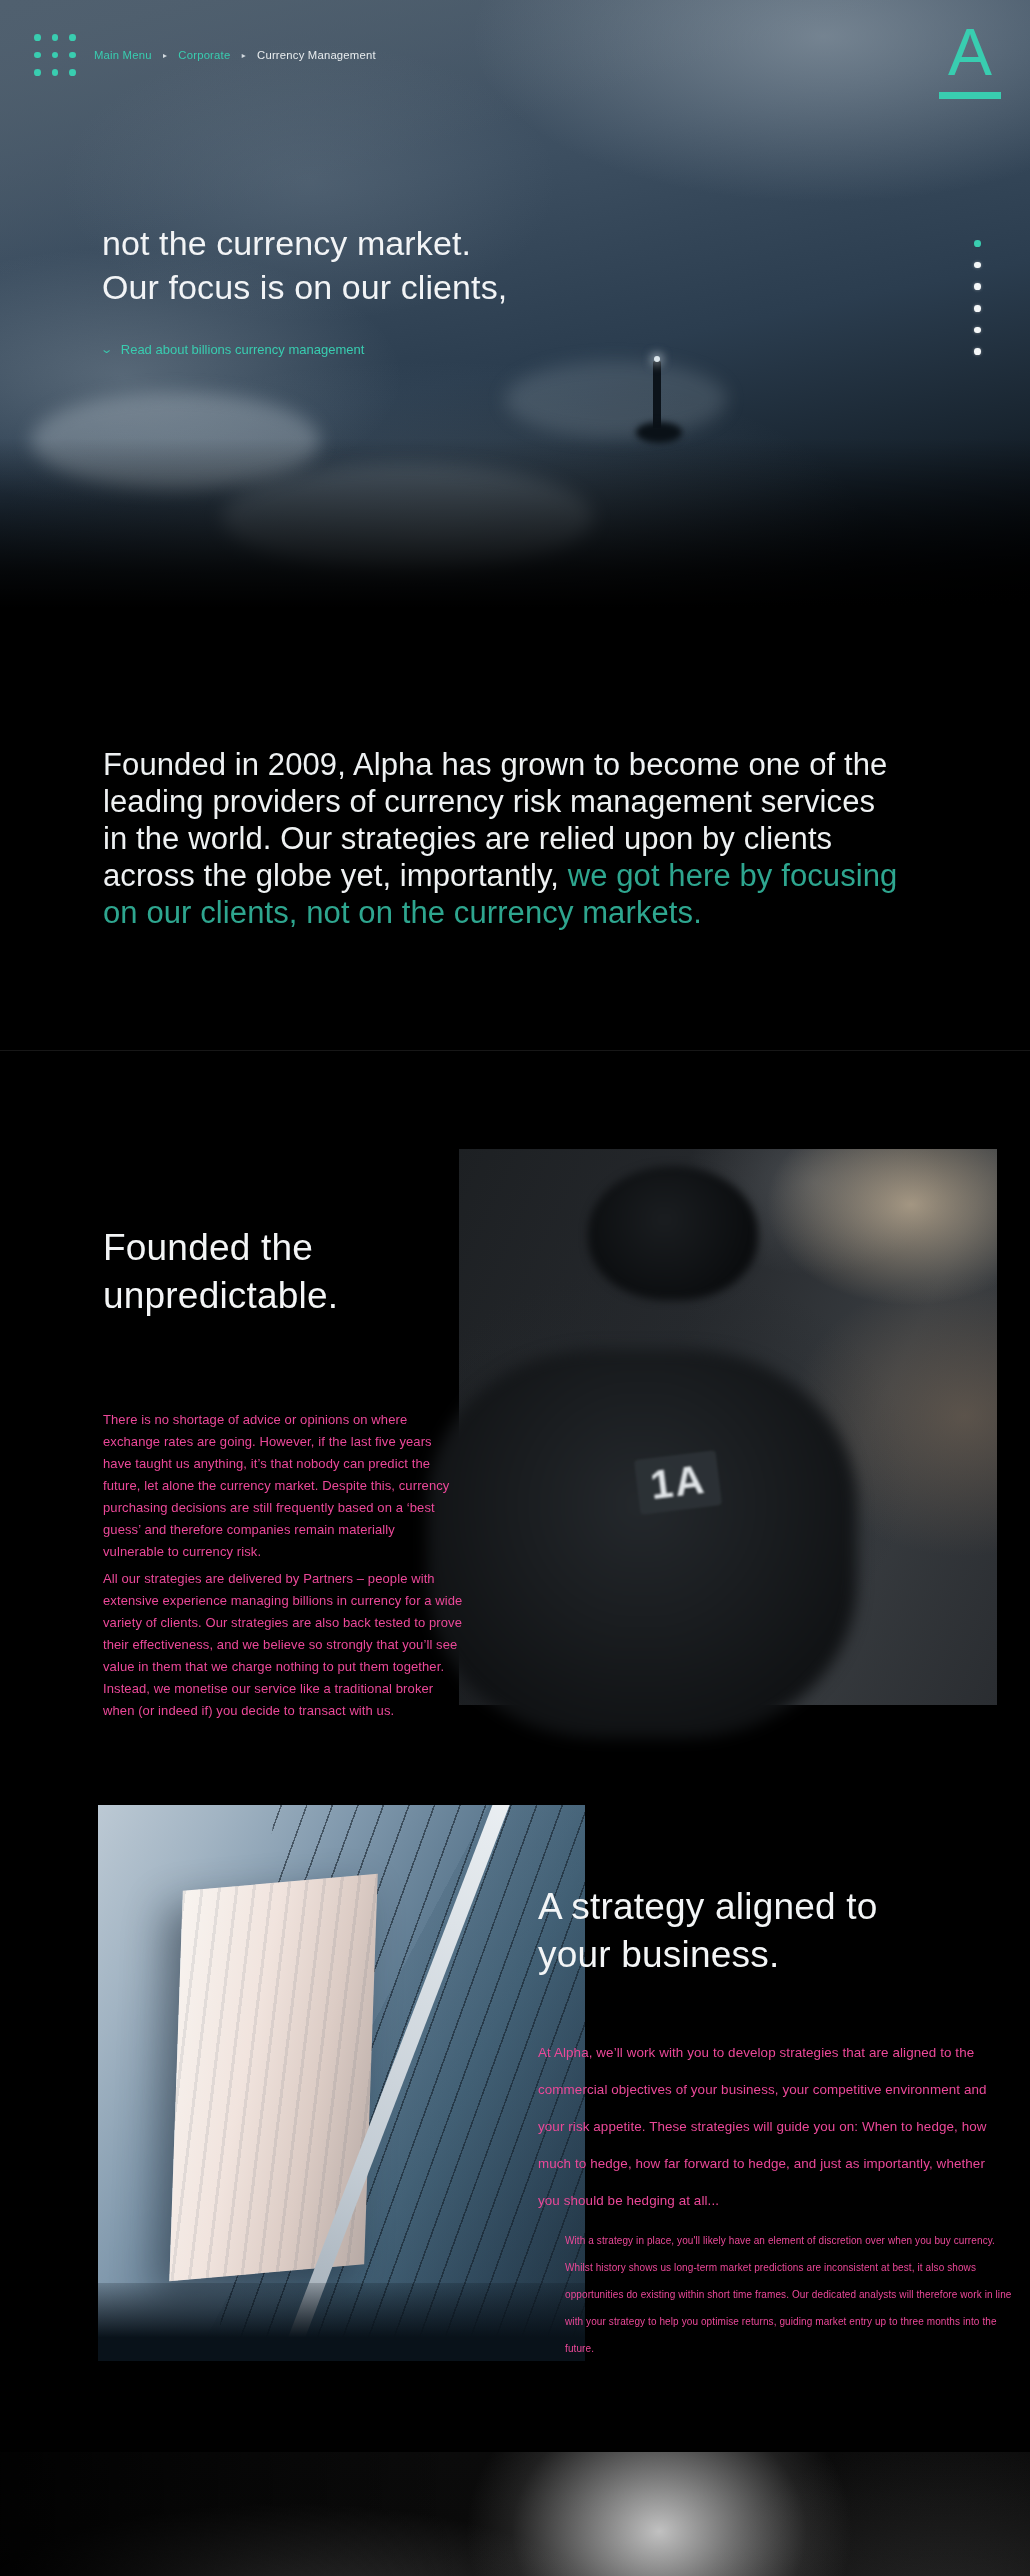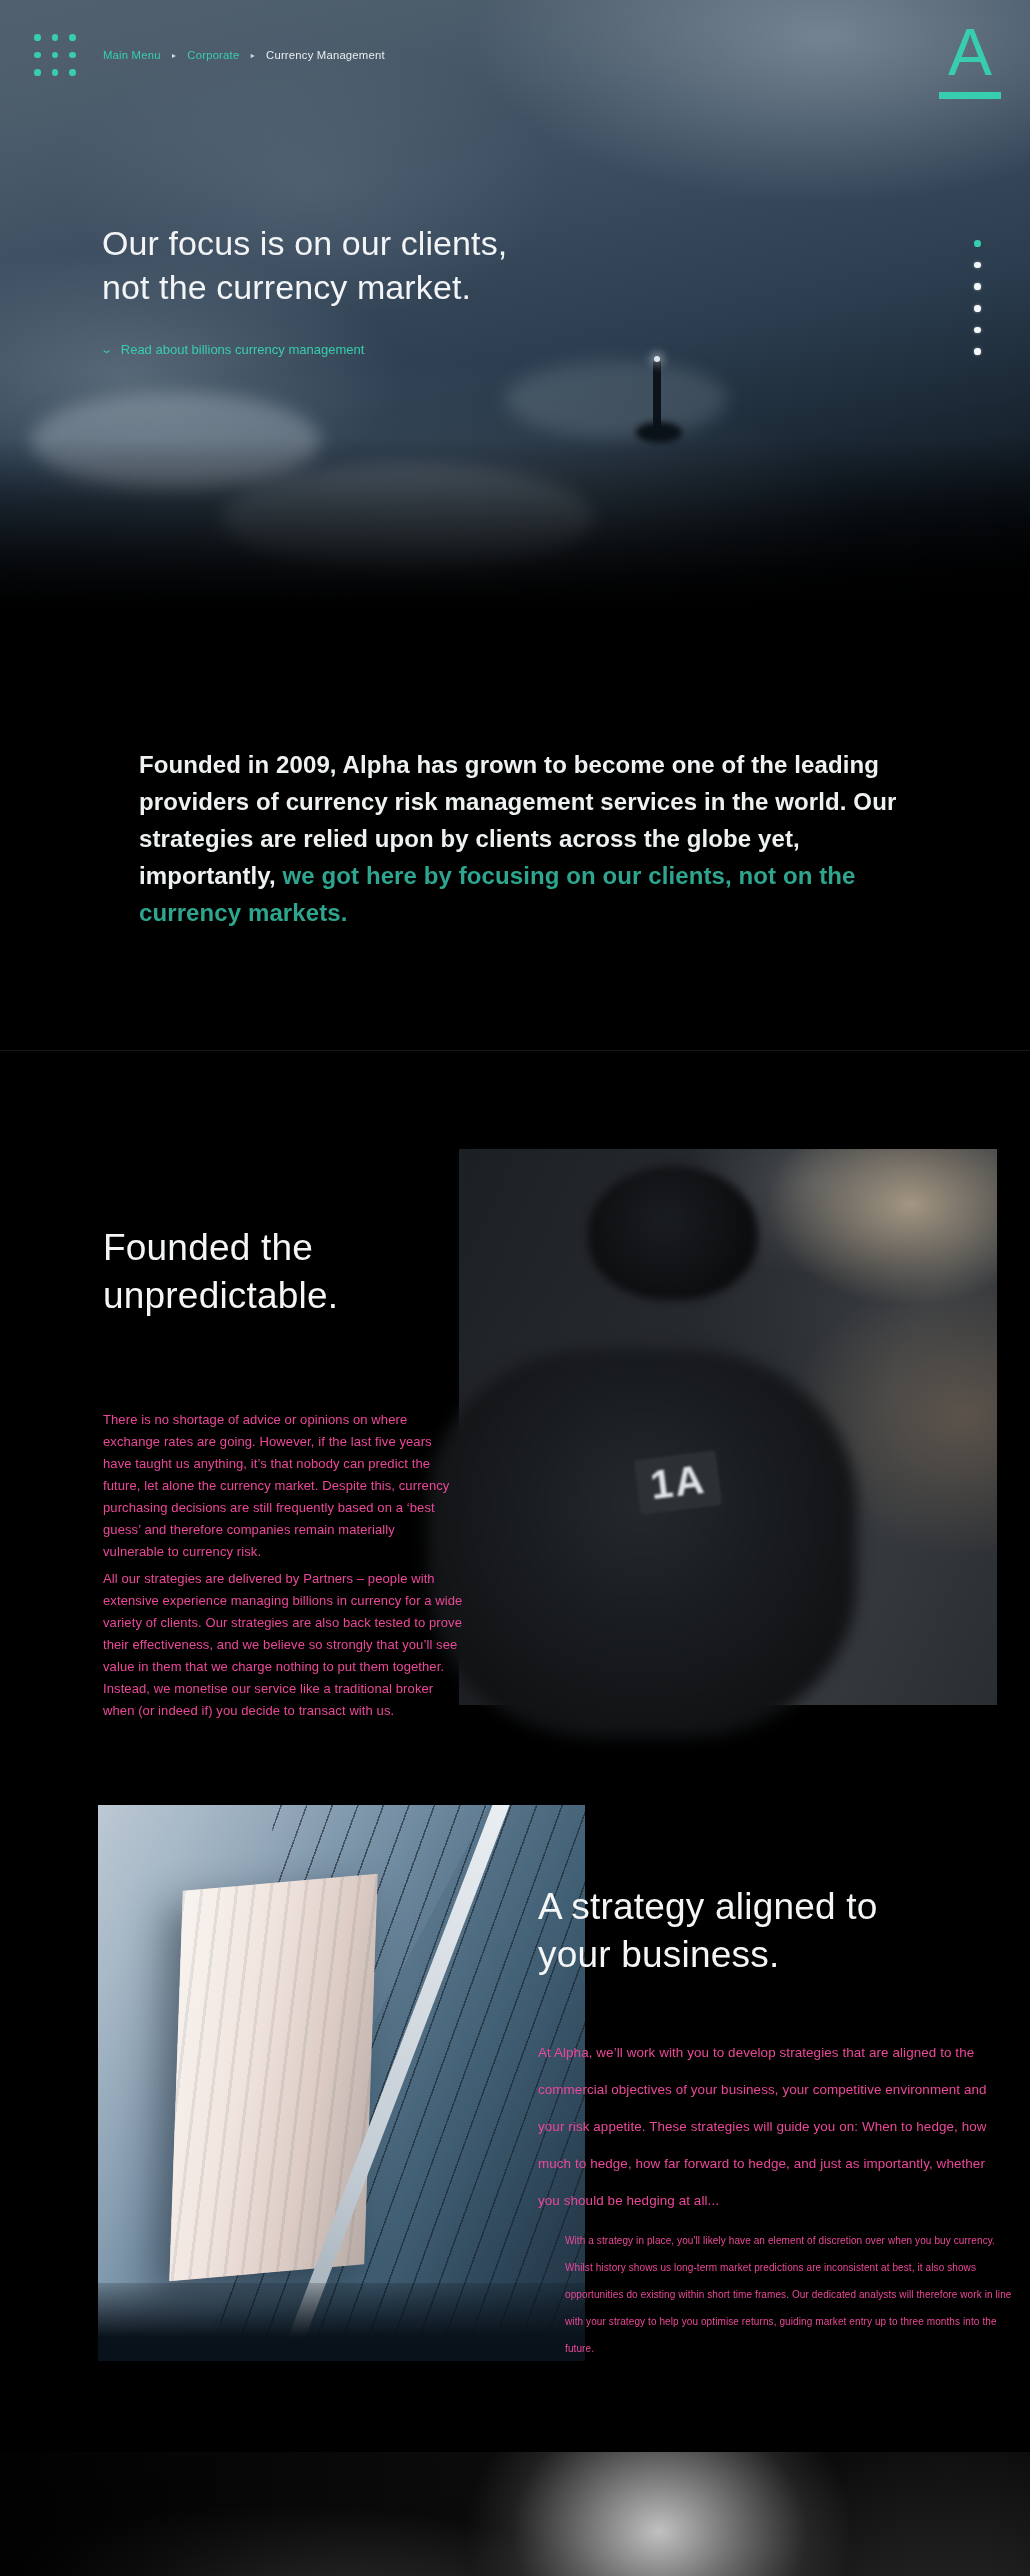--- a/index.html
+++ b/index.html
@@ -29,21 +29,21 @@
   .lighthouse::before { content:""; position:absolute; left:1px; top:-5.2px; width:6.2px; height:6.2px;
       border-radius:50%; background:#dce6ec; box-shadow:0 0 9.3px 3.1px rgba(220,230,236,.55); }
   .lighthouse::after { content:""; position:absolute; left:-17.5px; top:61px; width:46px; height:20.6px;
       border-radius:50%; background:#0a1117; filter:blur(3.1px); }
 
   .menu-dots { position:absolute; left:29px; top:29px; width:60px; height:60px;
       display:grid; grid-template-columns:repeat(3,6.7px); grid-template-rows:repeat(3,6.7px);
       gap:10.8px; padding:5.2px; cursor:pointer; z-index:5; }
   .menu-dots i { width:6.7px; height:6.7px; border-radius:50%; background:var(--accent); display:block; }
 
-  .breadcrumb { position:absolute; left:103px; top:49px; font-size:11.3px; letter-spacing:0.2px;
+  .breadcrumb { position:absolute; left:94px; top:49px; font-size:11.3px; letter-spacing:0.2px;
       display:flex; align-items:center; gap:11.3px; z-index:5; }
   .breadcrumb .crumb { color:var(--accent); cursor:pointer; }
   .breadcrumb .crumb.current { color:#e9edef; cursor:default; }
   .breadcrumb .sep { color:rgba(235,240,243,.85); font-size:7.7px; }
 
   .logo-a { position:absolute; left:939px; top:18.5px; width:62px; text-align:center;
       color:var(--accent); font-size:66px; font-weight:300; line-height:1; z-index:5; cursor:pointer; }
   .logo-a .bar { display:block; margin-top:7.2px; height:7.7px; background:var(--accent); }
 
   .hero-title { position:absolute; left:102px; top:221px; font-size:34px; font-weight:300;
@@ -54,21 +54,21 @@
 
   .page-dots { position:absolute; left:974px; top:240px; display:flex; flex-direction:column;
       gap:15px; z-index:5; }
   .page-dots i { width:6.7px; height:6.7px; border-radius:50%; background:#f4f7f8; cursor:pointer;
       box-shadow:0 0 3.1px rgba(255,255,255,.4); }
   .page-dots i.active { background:var(--accent); box-shadow:none; }
 
   
   .intro { height:443px; background:#000; border-bottom:0.5px solid #171717; }
   .intro p { position:absolute; left:103px; top:138px; width:804px;
-      font-size:24px; line-height:37px; font-weight:700; color:#eef1f2; letter-spacing:0.1px;margin-left:36px; }
+      font-size:31px; line-height:37px; font-weight:400; color:#eef1f2; letter-spacing:0.1px; }
   .intro p .teal { color:var(--accent-dim); }
 
   
   .managing { height:721px; background:#000; }
   .photo-officer { position:absolute; left:459px; top:98px; width:538px; height:556px;
       background:
         radial-gradient(222px 155px at 84% 10%, rgba(199,180,152,.75), transparent 65%),
         radial-gradient(268px 216px at 94% 48%, rgba(124,106,88,.55), transparent 65%),
         radial-gradient(216px 155px at 66% 6%, rgba(96,100,104,.55), transparent 60%),
         radial-gradient(361px 289px at 36% 58%, rgba(36,40,44,.95), transparent 72%),
@@ -158,22 +158,22 @@
       <span class="sep">▸</span>
       <span class="crumb current">Currency Management</span>
     </nav>
 
     <div class="logo-a">
       <span>A</span>
       <span class="bar"></span>
     </div>
 
     <h1 class="hero-title">
+      <div>not the currency market.</div>
       <div>Our focus is on our clients,</div>
-      <div>not the currency market.</div>
     </h1>
 
     <div class="hero-scroll">
       <span class="chev">⌄</span>
       <span>Read about billions currency management</span>
     </div>
 
     <div class="page-dots">
       <i class="active"></i>
       <i></i>

